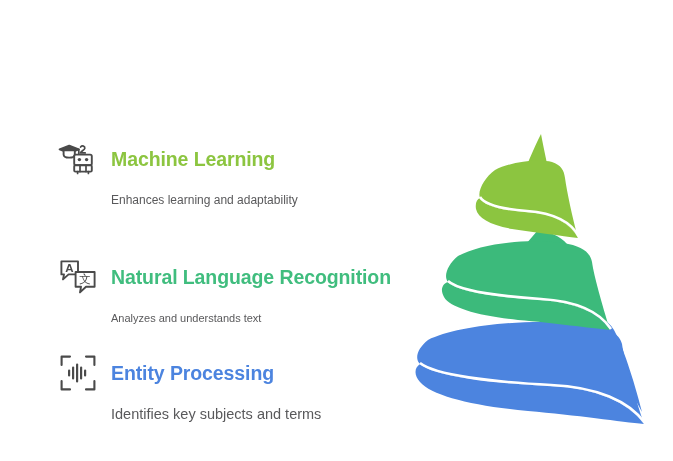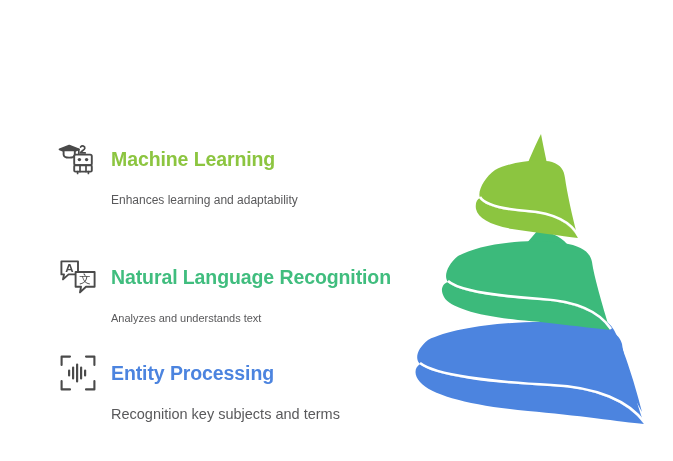--- a/index.html
+++ b/index.html
@@ -170,21 +170,21 @@
               <rect x="12.0" y="18.4" width="2.2" height="7.2" rx="1.1"></rect>
               <rect x="16.0" y="15.4" width="2.2" height="13.2" rx="1.1"></rect>
               <rect x="20.0" y="12.4" width="2.2" height="19.2" rx="1.1"></rect>
               <rect x="24.0" y="15.4" width="2.2" height="13.2" rx="1.1"></rect>
               <rect x="28.0" y="18.4" width="2.2" height="7.2" rx="1.1"></rect>
             </g>
           </svg>
         </span>
         <span class="feature-title" style="color: rgb(76, 132, 223);">Entity Processing</span>
       </div>
-      <div class="feature-desc" style="color: rgb(89, 89, 91);">Recognition key subjects and terms</div>
+      <div class="feature-desc" style="color: rgb(89, 89, 91);">Identifies key subjects and terms</div>
     </div>
 
   </div>
 
   <div id="spiral-graphic">
     <svg viewBox="0 0 275 330" width="275" height="330" aria-hidden="true">
 
       <g>
 
         <path d="M183 198

